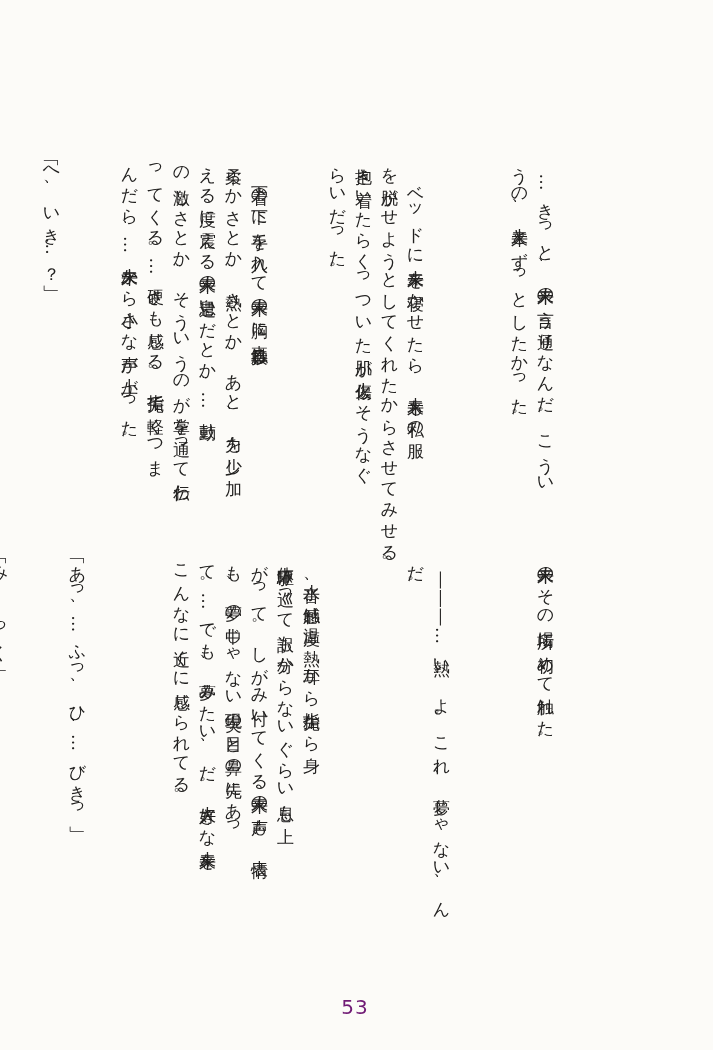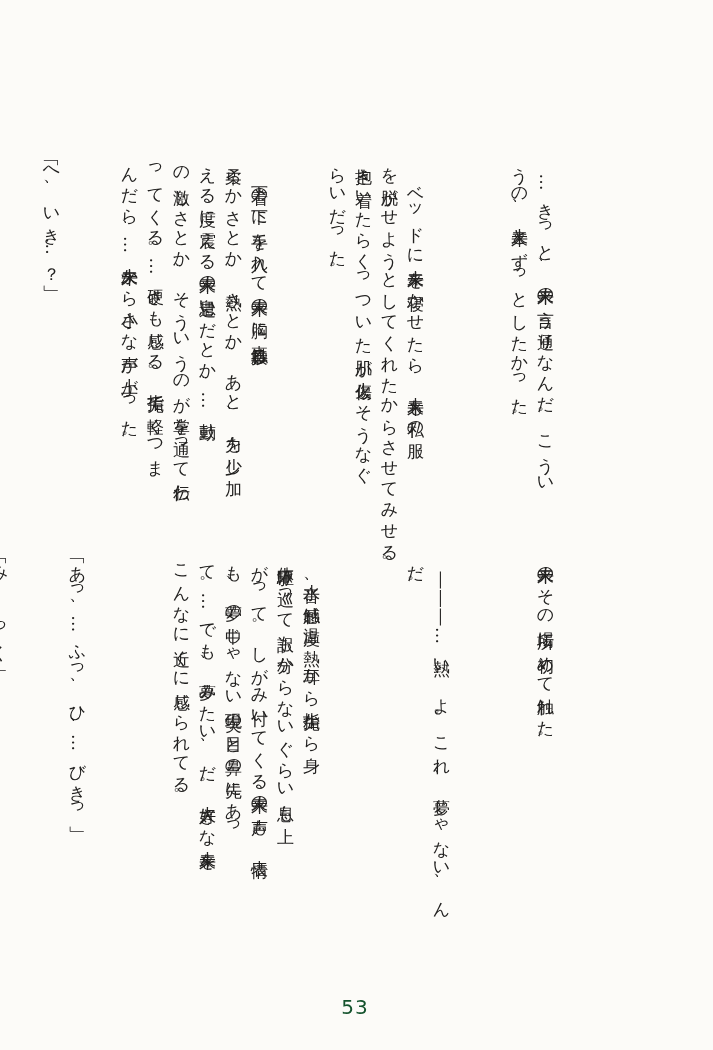--- a/index.html
+++ b/index.html
@@ -43,21 +43,21 @@
   #lower-block { top: 553px; }
   .pageno {
     position: absolute;
     top: 995px;
     left: 0;
     width: 710px;
     text-align: center;
     font-family: "DejaVu Sans", "Liberation Sans", sans-serif;
     font-size: 20px;
     letter-spacing: 1px;
-    color: #14532d;
+    color: #701a75;
   }
 </style>
 </head>
 <body>
 
 <div class="page">
 
   <div class="vblock" id="upper-block">
     <p class="gap">　…きっと、未来の言う通りなんだ。こうい
 うの、未来とずっとしたかった。</p>

